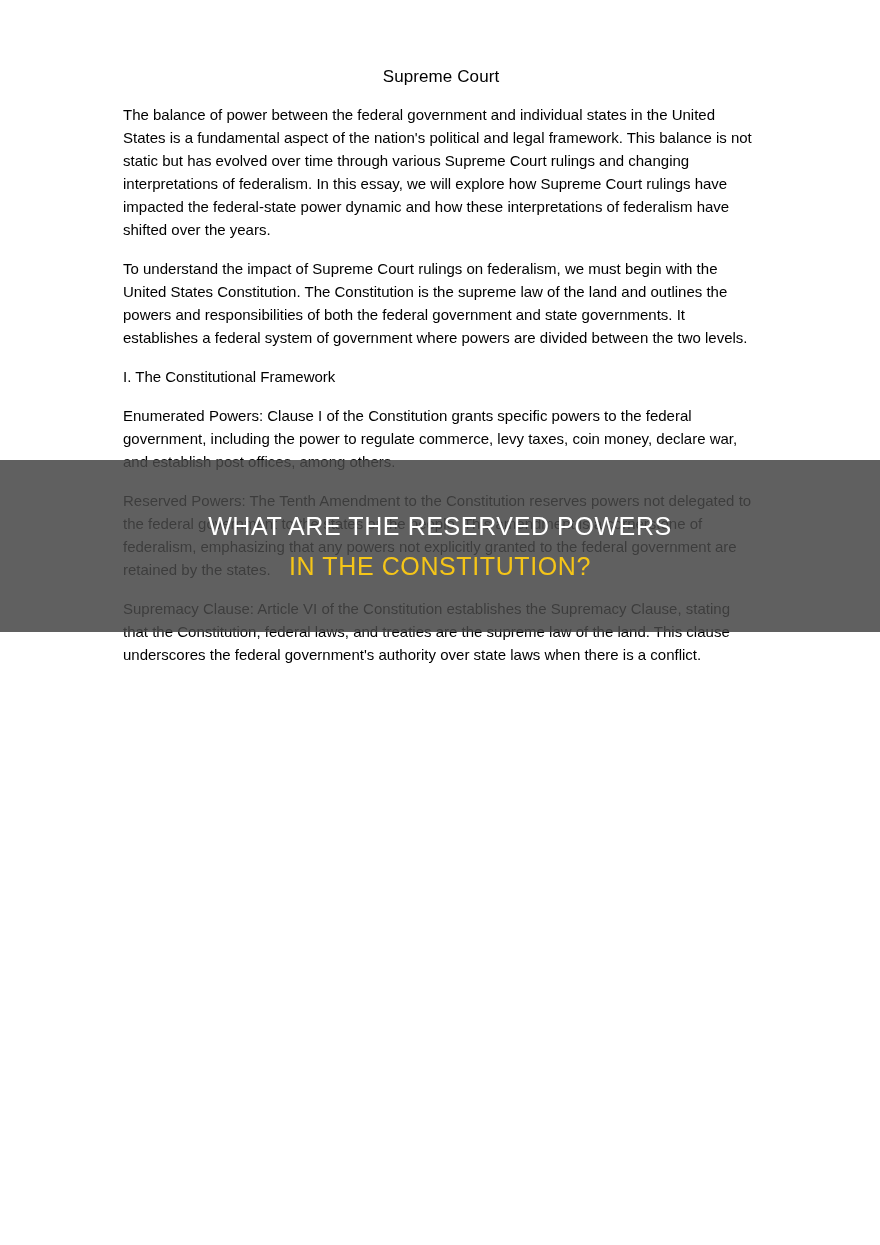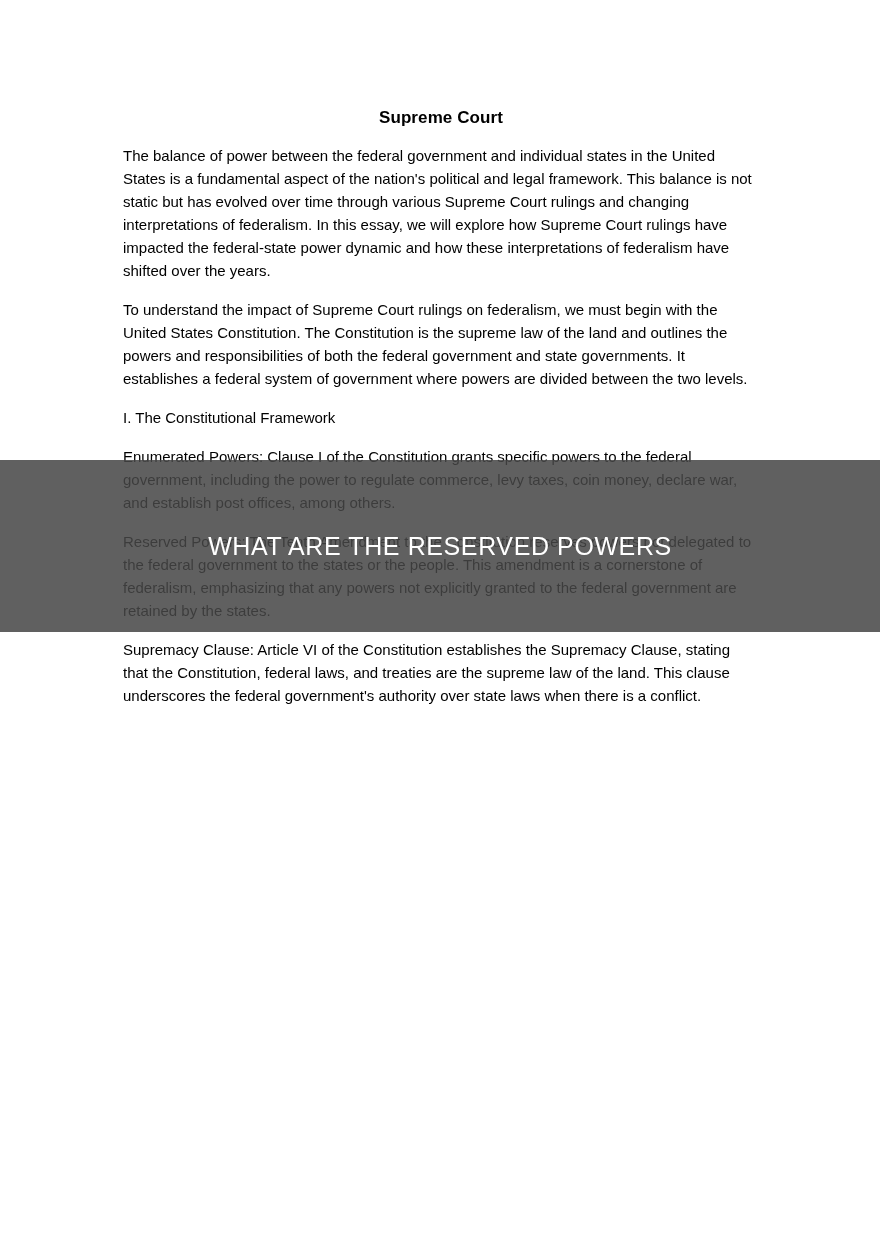--- a/index.html
+++ b/index.html
@@ -25,22 +25,22 @@
   }
   .doc-body {
     position: absolute;
     left: 107px;
     top: 0;
     width: 668px;
   }
   .doc-title {
     text-align: center;
     font-size: 17px;
-    font-weight: bold;
-    margin-top: 108px;
+    font-weight: normal;
+    margin-top: 67px;
     letter-spacing: 0.1px;
   }
   .doc-question {
     margin-top: 54px;
     font-size: 15.5px;
     font-weight: bold;
     line-height: 23px;
   }
   p.para {
     font-size: 15px;
@@ -105,16 +105,17 @@
     <p class="para gap-med">Reserved Powers: The Tenth Amendment to the Constitution reserves powers not delegated to the federal government to the states or the people. This amendment is a cornerstone of federalism, emphasizing that any powers not explicitly granted to the federal government are retained by the states.</p>
 
     <p class="para gap-med">Supremacy Clause: Article VI of the Constitution establishes the Supremacy Clause, stating that the Constitution, federal laws, and treaties are the supreme law of the land. This clause underscores the federal government's authority over state laws when there is a conflict.</p>
 
 
   </div>
 
   <div class="overlay">
     <div class="overlay-text">
       <div class="overlay-line1">WHAT ARE THE RESERVED POWERS</div>
+      <div class="overlay-line2">IN THE CONSTITUTION?</div>
     </div>
   </div>
 
 </div>
 
 </body></html>

